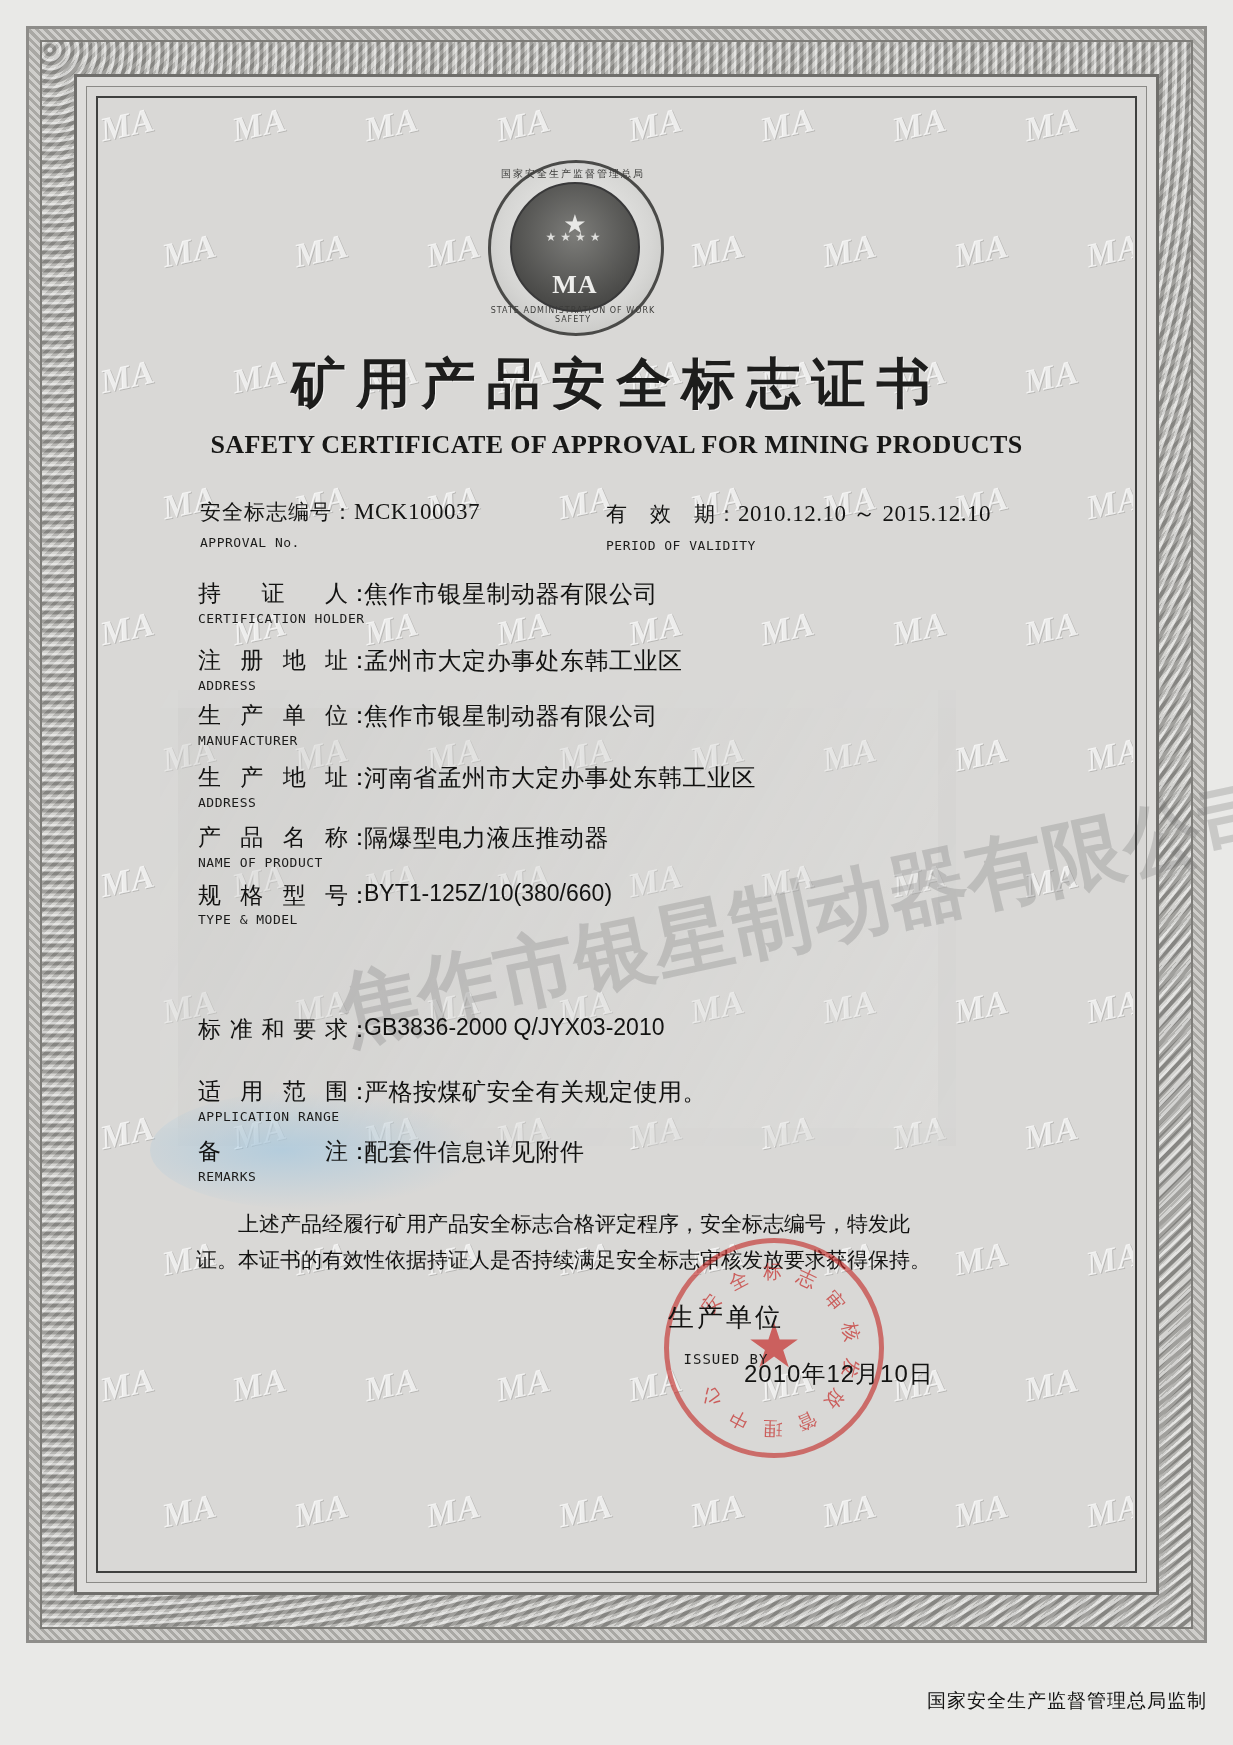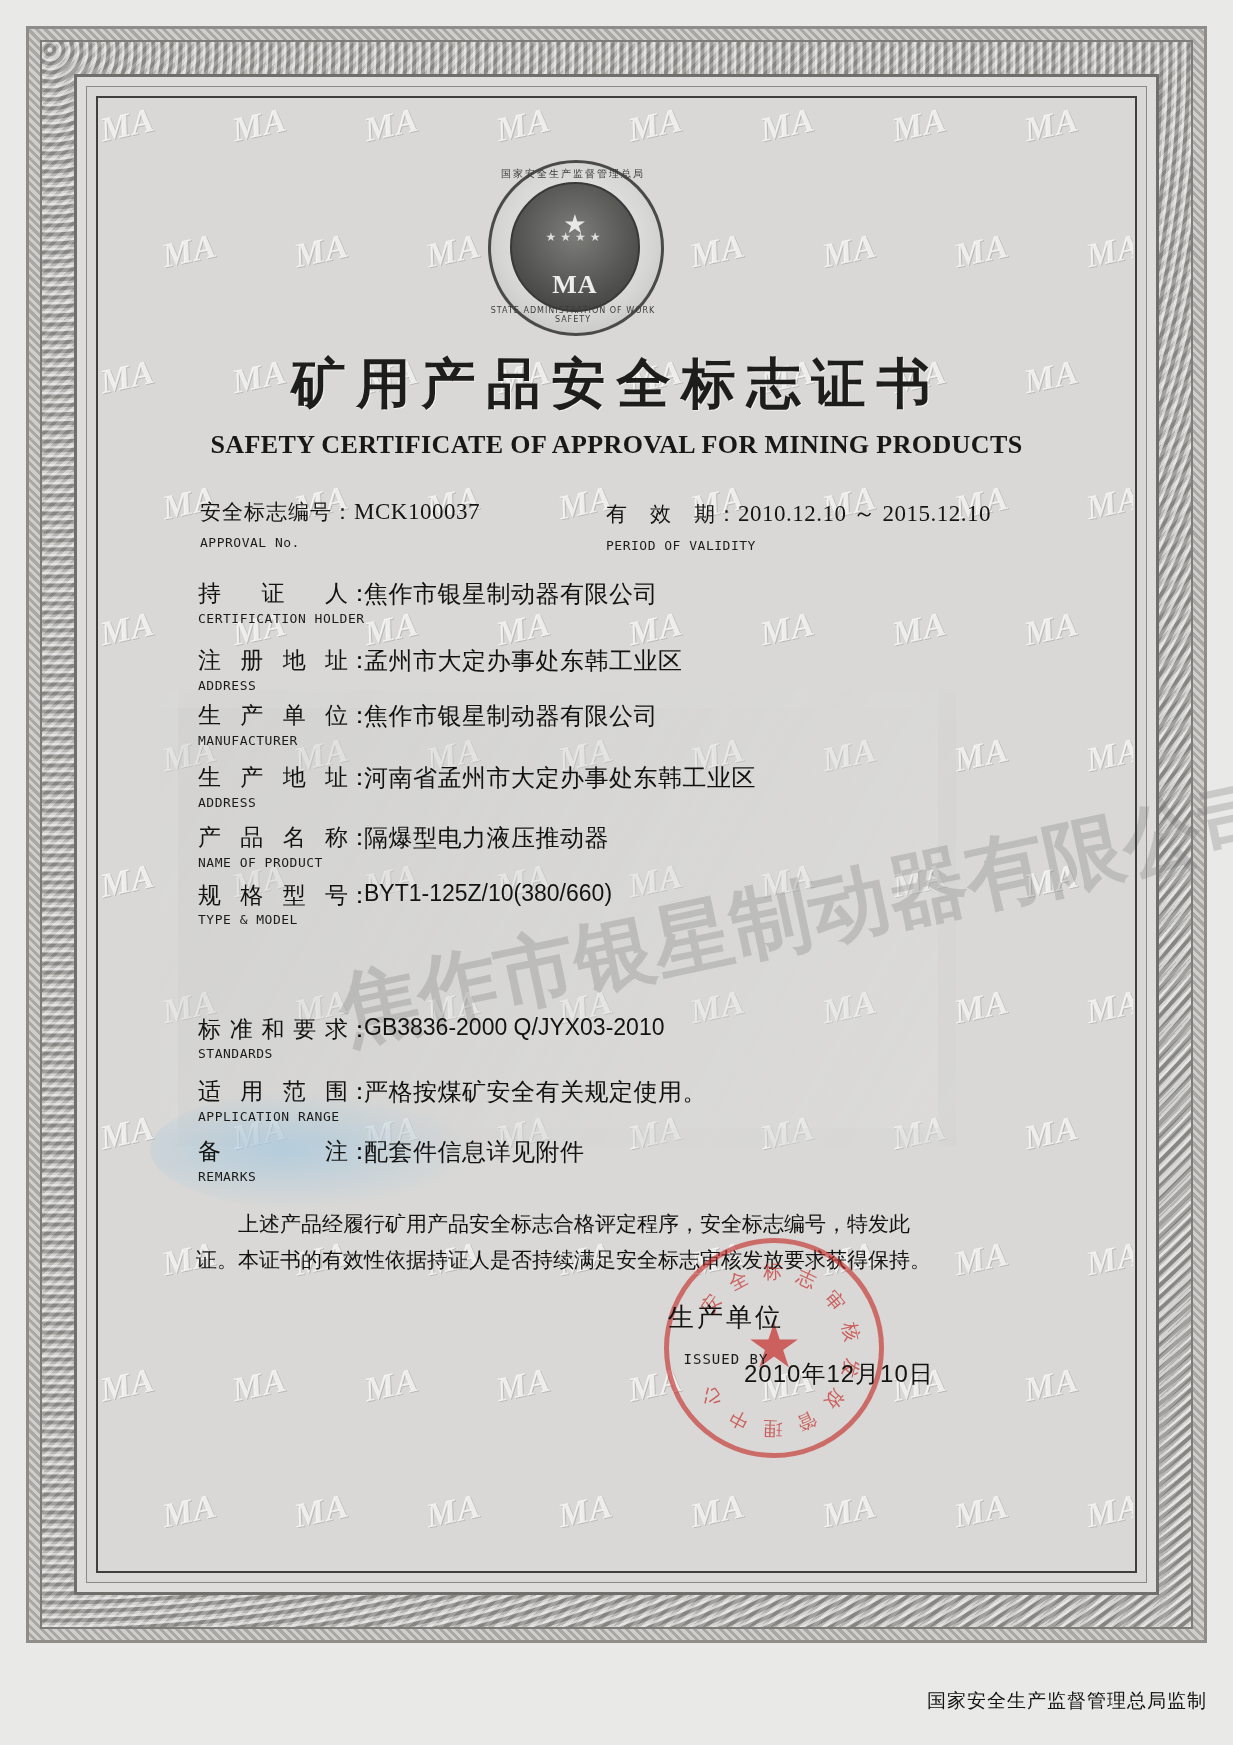--- a/index.html
+++ b/index.html
@@ -543,21 +543,20 @@
       <div class="field-row" style="top: 822px;">
         <div><span class="field-label-cn">产品名称</span><span class="field-colon">：</span><span class="field-value">隔爆型电力液压推动器</span></div>
         <span class="field-label-en">NAME OF PRODUCT</span>
       </div>
       <div class="field-row" style="top: 880px;">
         <div><span class="field-label-cn">规格型号</span><span class="field-colon">：</span><span class="field-value mono">BYT1-125Z/10(380/660)</span></div>
         <span class="field-label-en">TYPE &amp; MODEL</span>
       </div>
       <div class="field-row" style="top: 1014px;">
         <div><span class="field-label-cn">标准和要求</span><span class="field-colon">：</span><span class="field-value mono">GB3836-2000  Q/JYX03-2010</span></div>
-        <span class="field-label-en">STANDARDS</span>
       </div>
       <div class="field-row" style="top: 1076px;">
         <div><span class="field-label-cn">适用范围</span><span class="field-colon">：</span><span class="field-value">严格按煤矿安全有关规定使用。</span></div>
         <span class="field-label-en">APPLICATION RANGE</span>
       </div>
       <div class="field-row" style="top: 1136px;">
         <div><span class="field-label-cn">备注</span><span class="field-colon">：</span><span class="field-value">配套件信息详见附件</span></div>
         <span class="field-label-en">REMARKS</span>
       </div>
     </div>

